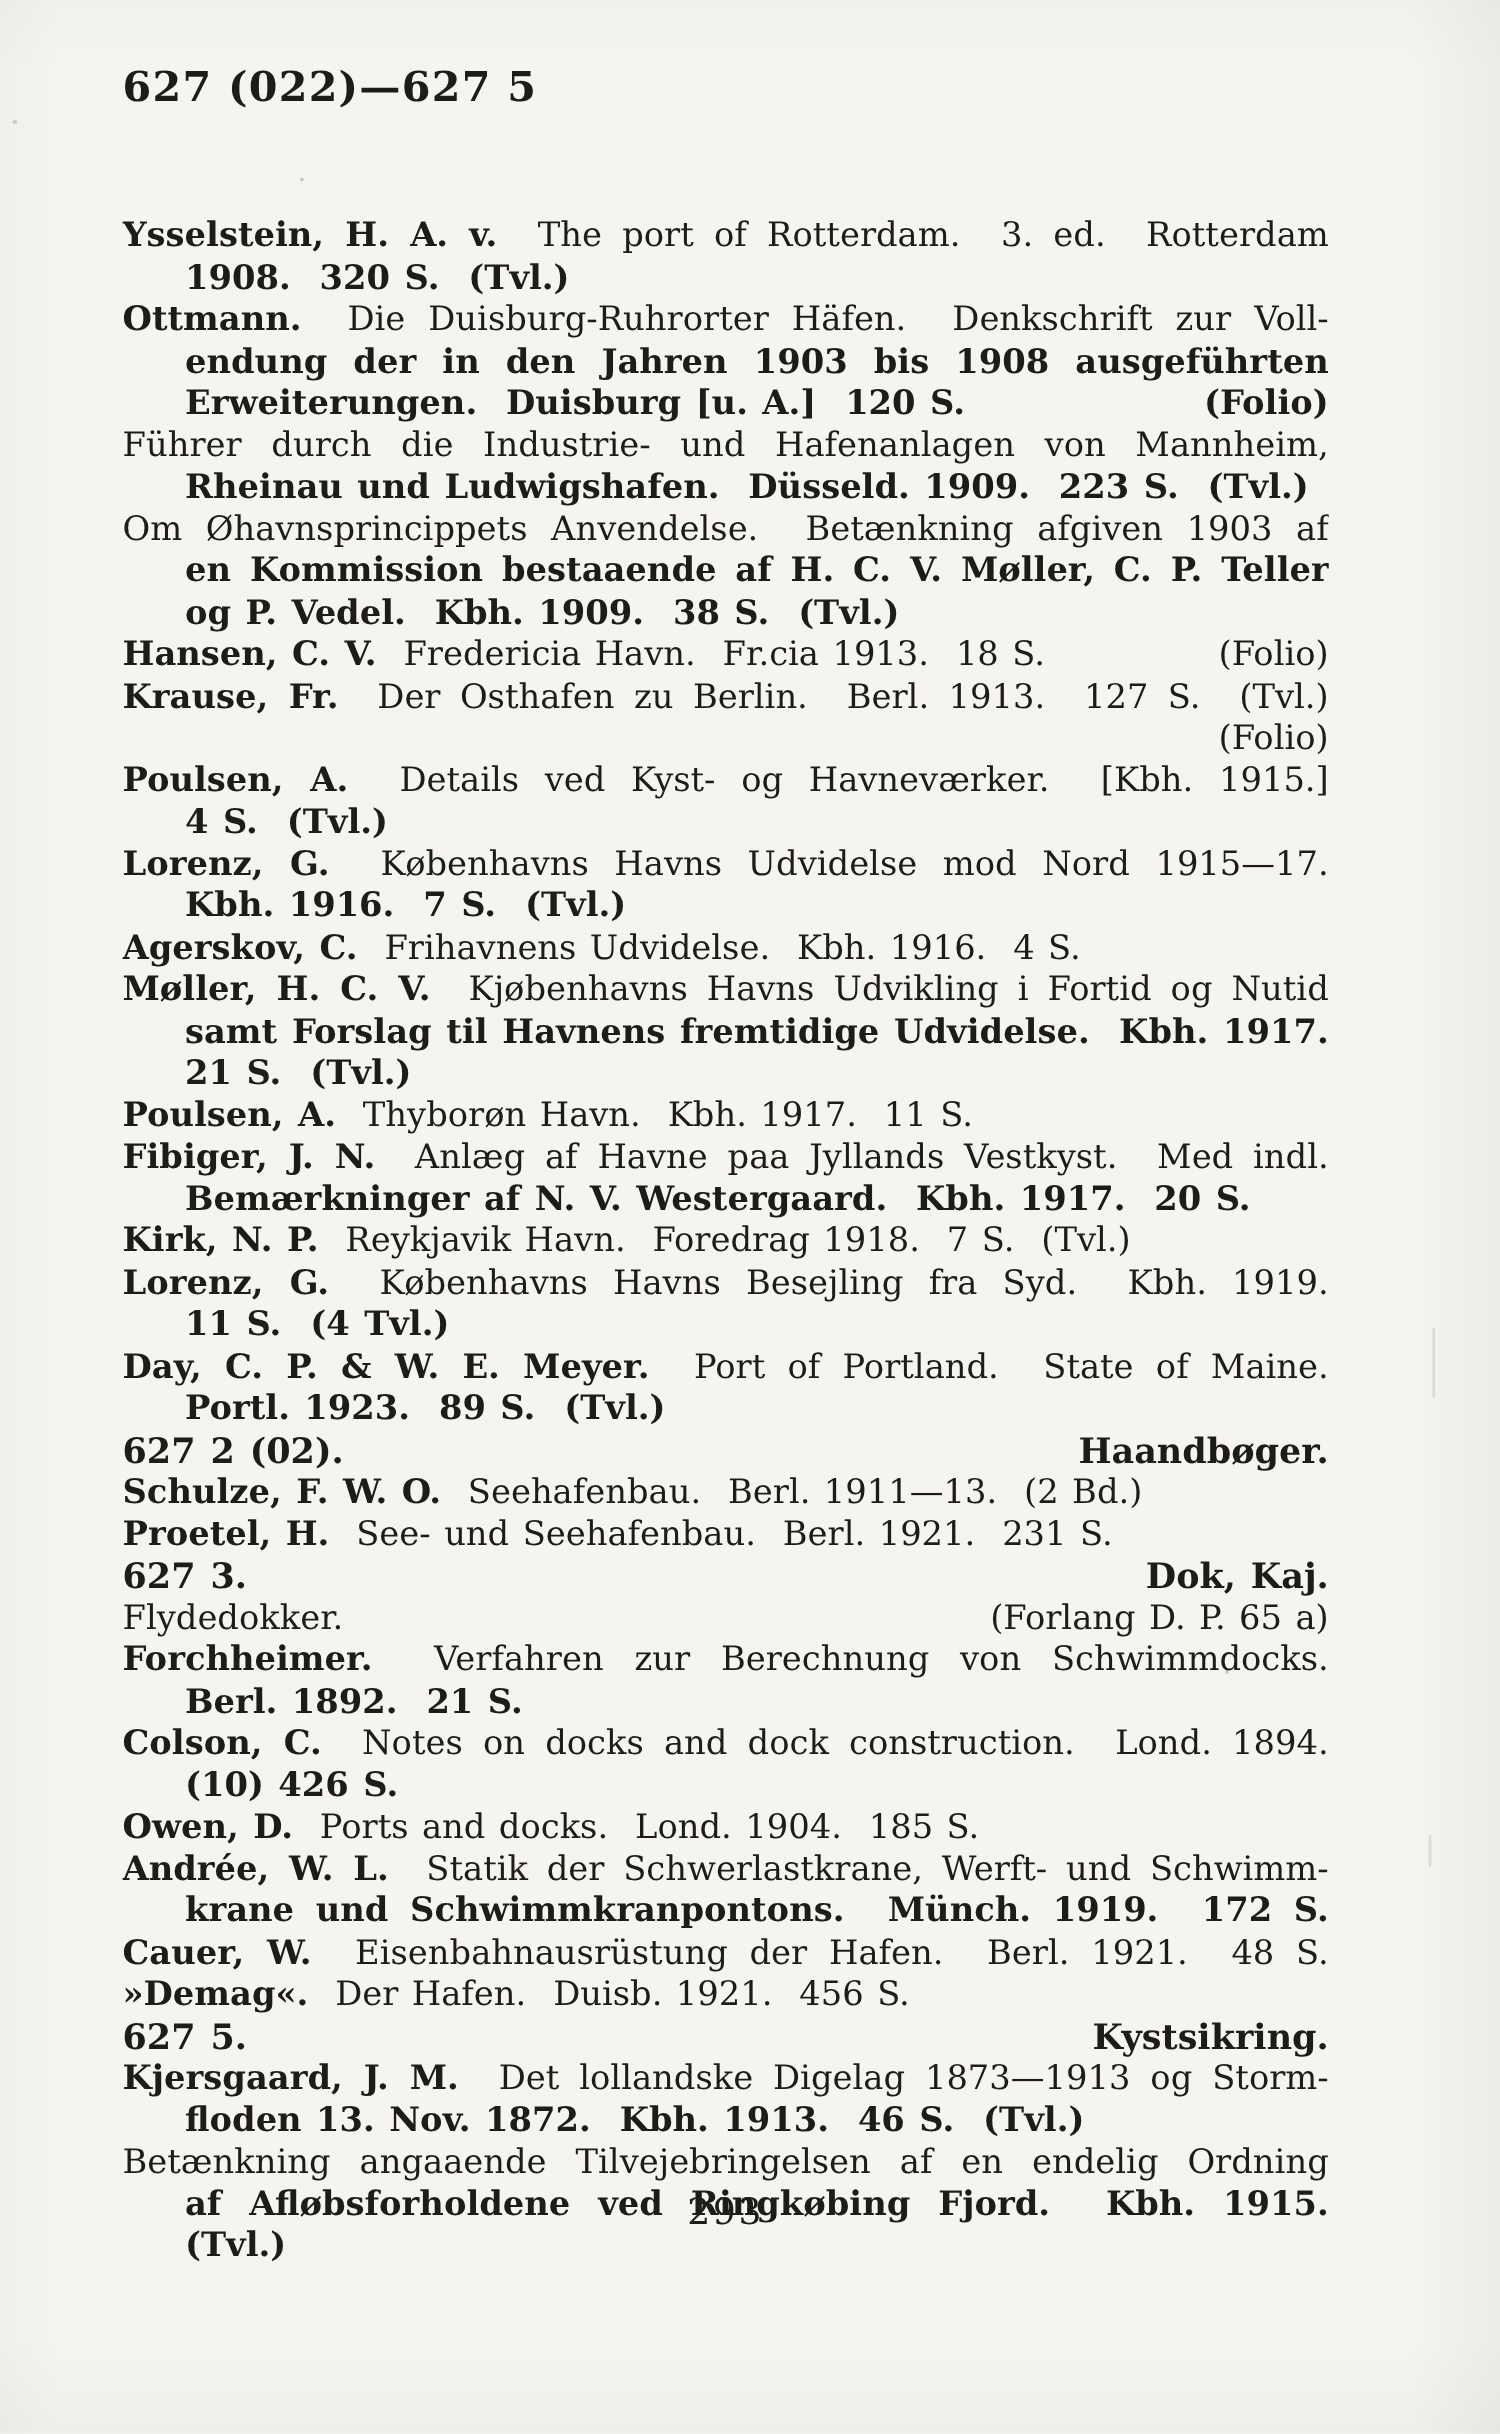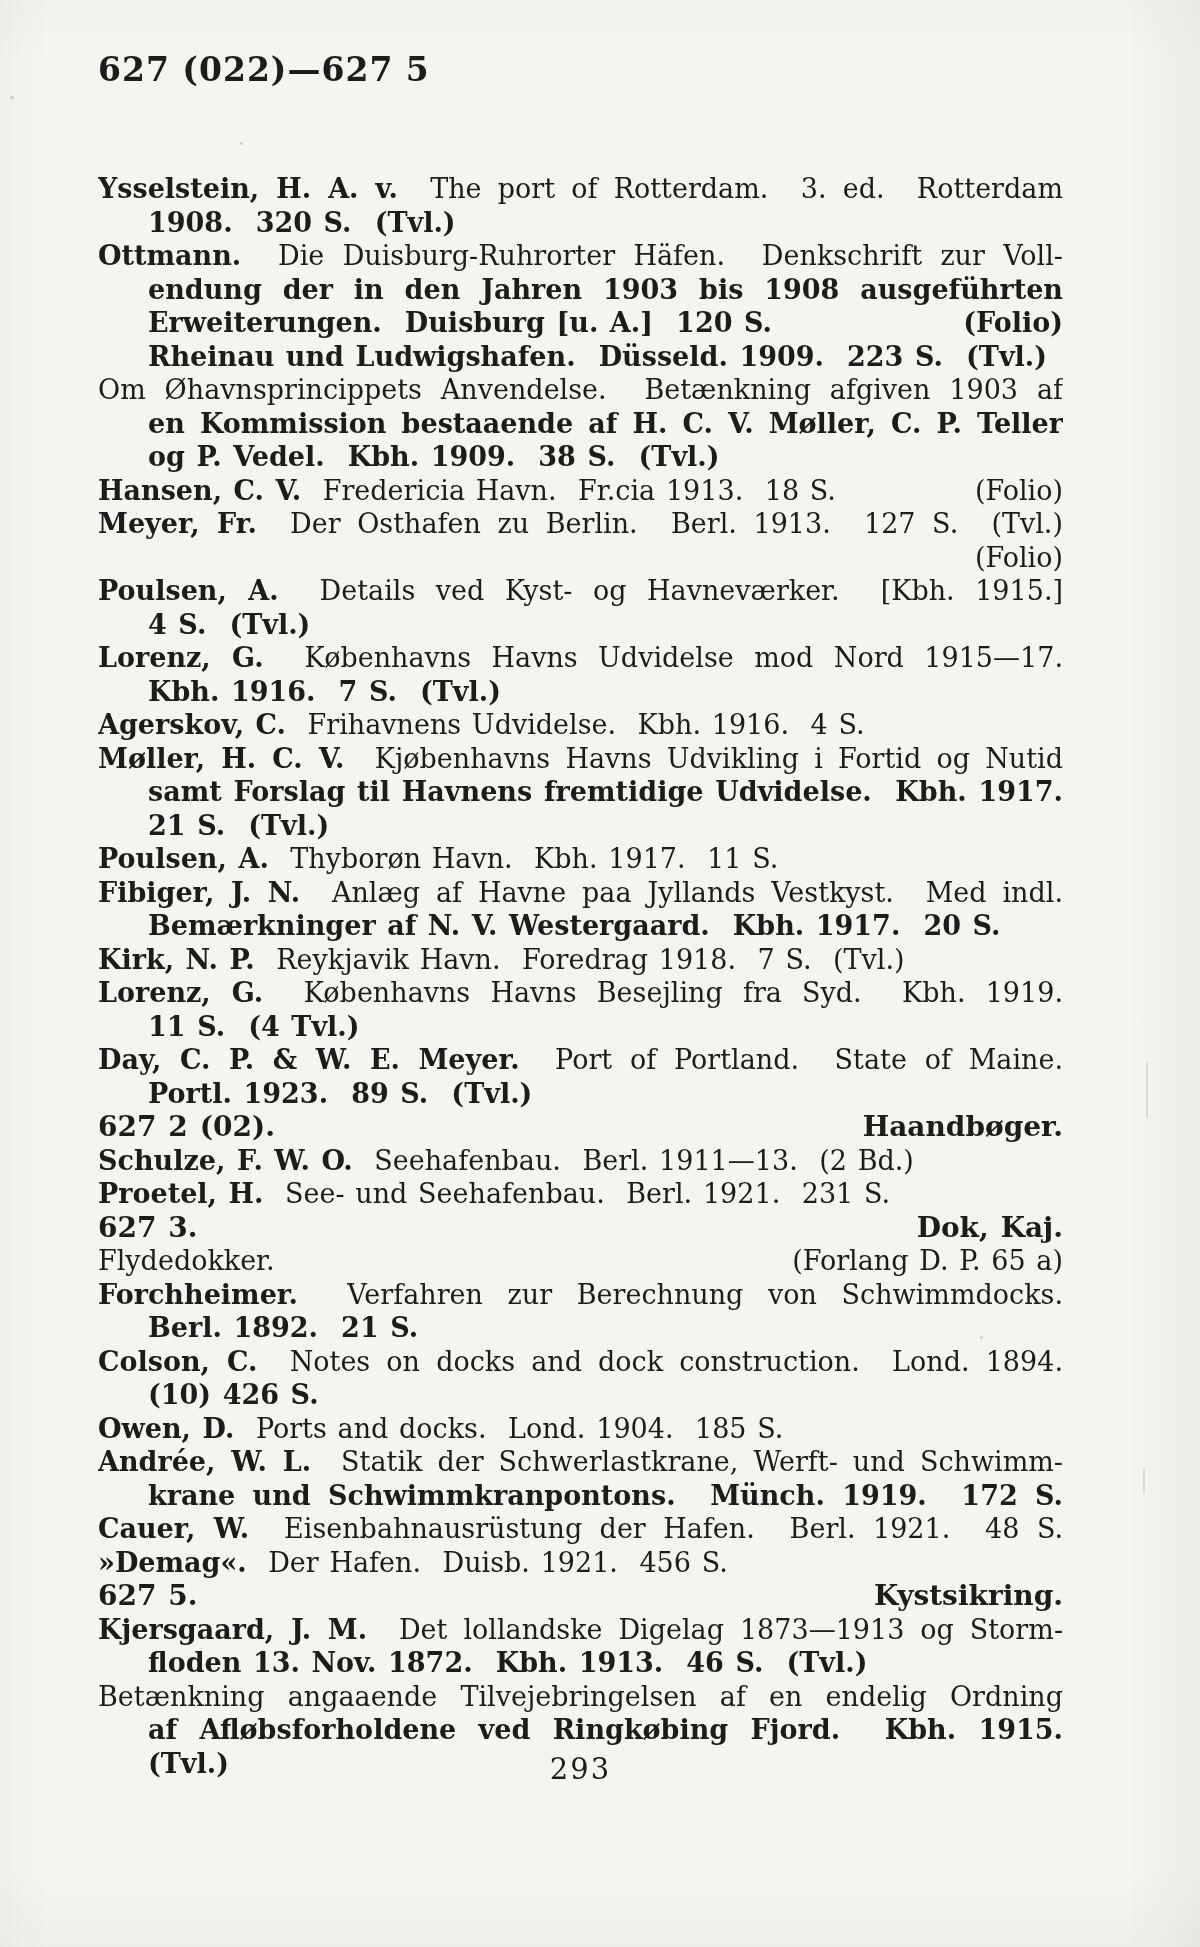--- a/index.html
+++ b/index.html
@@ -72,26 +72,27 @@
 <div class="page">
 
   <div class="classmark">627 (022)—627 5</div>
 
   <div class="lines">
       <div class="ln j"><span class="b">Ysselstein, H. A. v.</span><span>  The port of Rotterdam.  3. ed.  Rotterdam</span></div>
       <div class="ln l ind"><span>1908.  320 S.  (Tvl.)</span></div>
       <div class="ln j"><span class="b">Ottmann.</span><span>  Die Duisburg-Ruhrorter Häfen.  Denkschrift zur Voll-</span></div>
       <div class="ln j ind"><span>endung der in den Jahren 1903 bis 1908 ausgeführten Hafen-</span></div>
       <div class="ln s ind"><span><span>Erweiterungen.  Duisburg [u. A.]  120 S.</span></span><span>(Folio)</span></div>
+      <div class="ln j"><span>Führer durch die Industrie- und Hafenanlagen von Mannheim,</span></div>
       <div class="ln l ind"><span>Rheinau und Ludwigshafen.  Düsseld. 1909.  223 S.  (Tvl.)</span></div>
       <div class="ln j"><span>Om Øhavnsprincippets Anvendelse.  Betænkning afgiven 1903 af</span></div>
       <div class="ln j ind"><span>en Kommission bestaaende af H. C. V. Møller, C. P. Teller</span></div>
       <div class="ln l ind"><span>og P. Vedel.  Kbh. 1909.  38 S.  (Tvl.)</span></div>
       <div class="ln s"><span><span class="b">Hansen, C. V.</span><span>  Fredericia Havn.  Fr.cia 1913.  18 S.</span></span><span>(Folio)</span></div>
-      <div class="ln j"><span class="b">Meyer, Fr.</span><span>  Der Osthafen zu Berlin.  Berl. 1913.  127 S.  (Tvl.)</span></div>
+      <div class="ln j"><span class="b">Krause, Fr.</span><span>  Der Osthafen zu Berlin.  Berl. 1913.  127 S.  (Tvl.)</span></div>
       <div class="ln r"><span>(Folio)</span></div>
       <div class="ln j"><span class="b">Poulsen, A.</span><span>  Details ved Kyst- og Havneværker.  [Kbh. 1915.]</span></div>
       <div class="ln l ind"><span>4 S.  (Tvl.)</span></div>
       <div class="ln j"><span class="b">Lorenz, G.</span><span>  Københavns Havns Udvidelse mod Nord 1915—17.</span></div>
       <div class="ln l ind"><span>Kbh. 1916.  7 S.  (Tvl.)</span></div>
       <div class="ln l"><span class="b">Agerskov, C.</span><span>  Frihavnens Udvidelse.  Kbh. 1916.  4 S.</span></div>
       <div class="ln j"><span class="b">Møller, H. C. V.</span><span>  Kjøbenhavns Havns Udvikling i Fortid og Nutid</span></div>
       <div class="ln j ind"><span>samt Forslag til Havnens fremtidige Udvidelse.  Kbh. 1917.</span></div>
       <div class="ln l ind"><span>21 S.  (Tvl.)</span></div>
       <div class="ln l"><span class="b">Poulsen, A.</span><span>  Thyborøn Havn.  Kbh. 1917.  11 S.</span></div>

